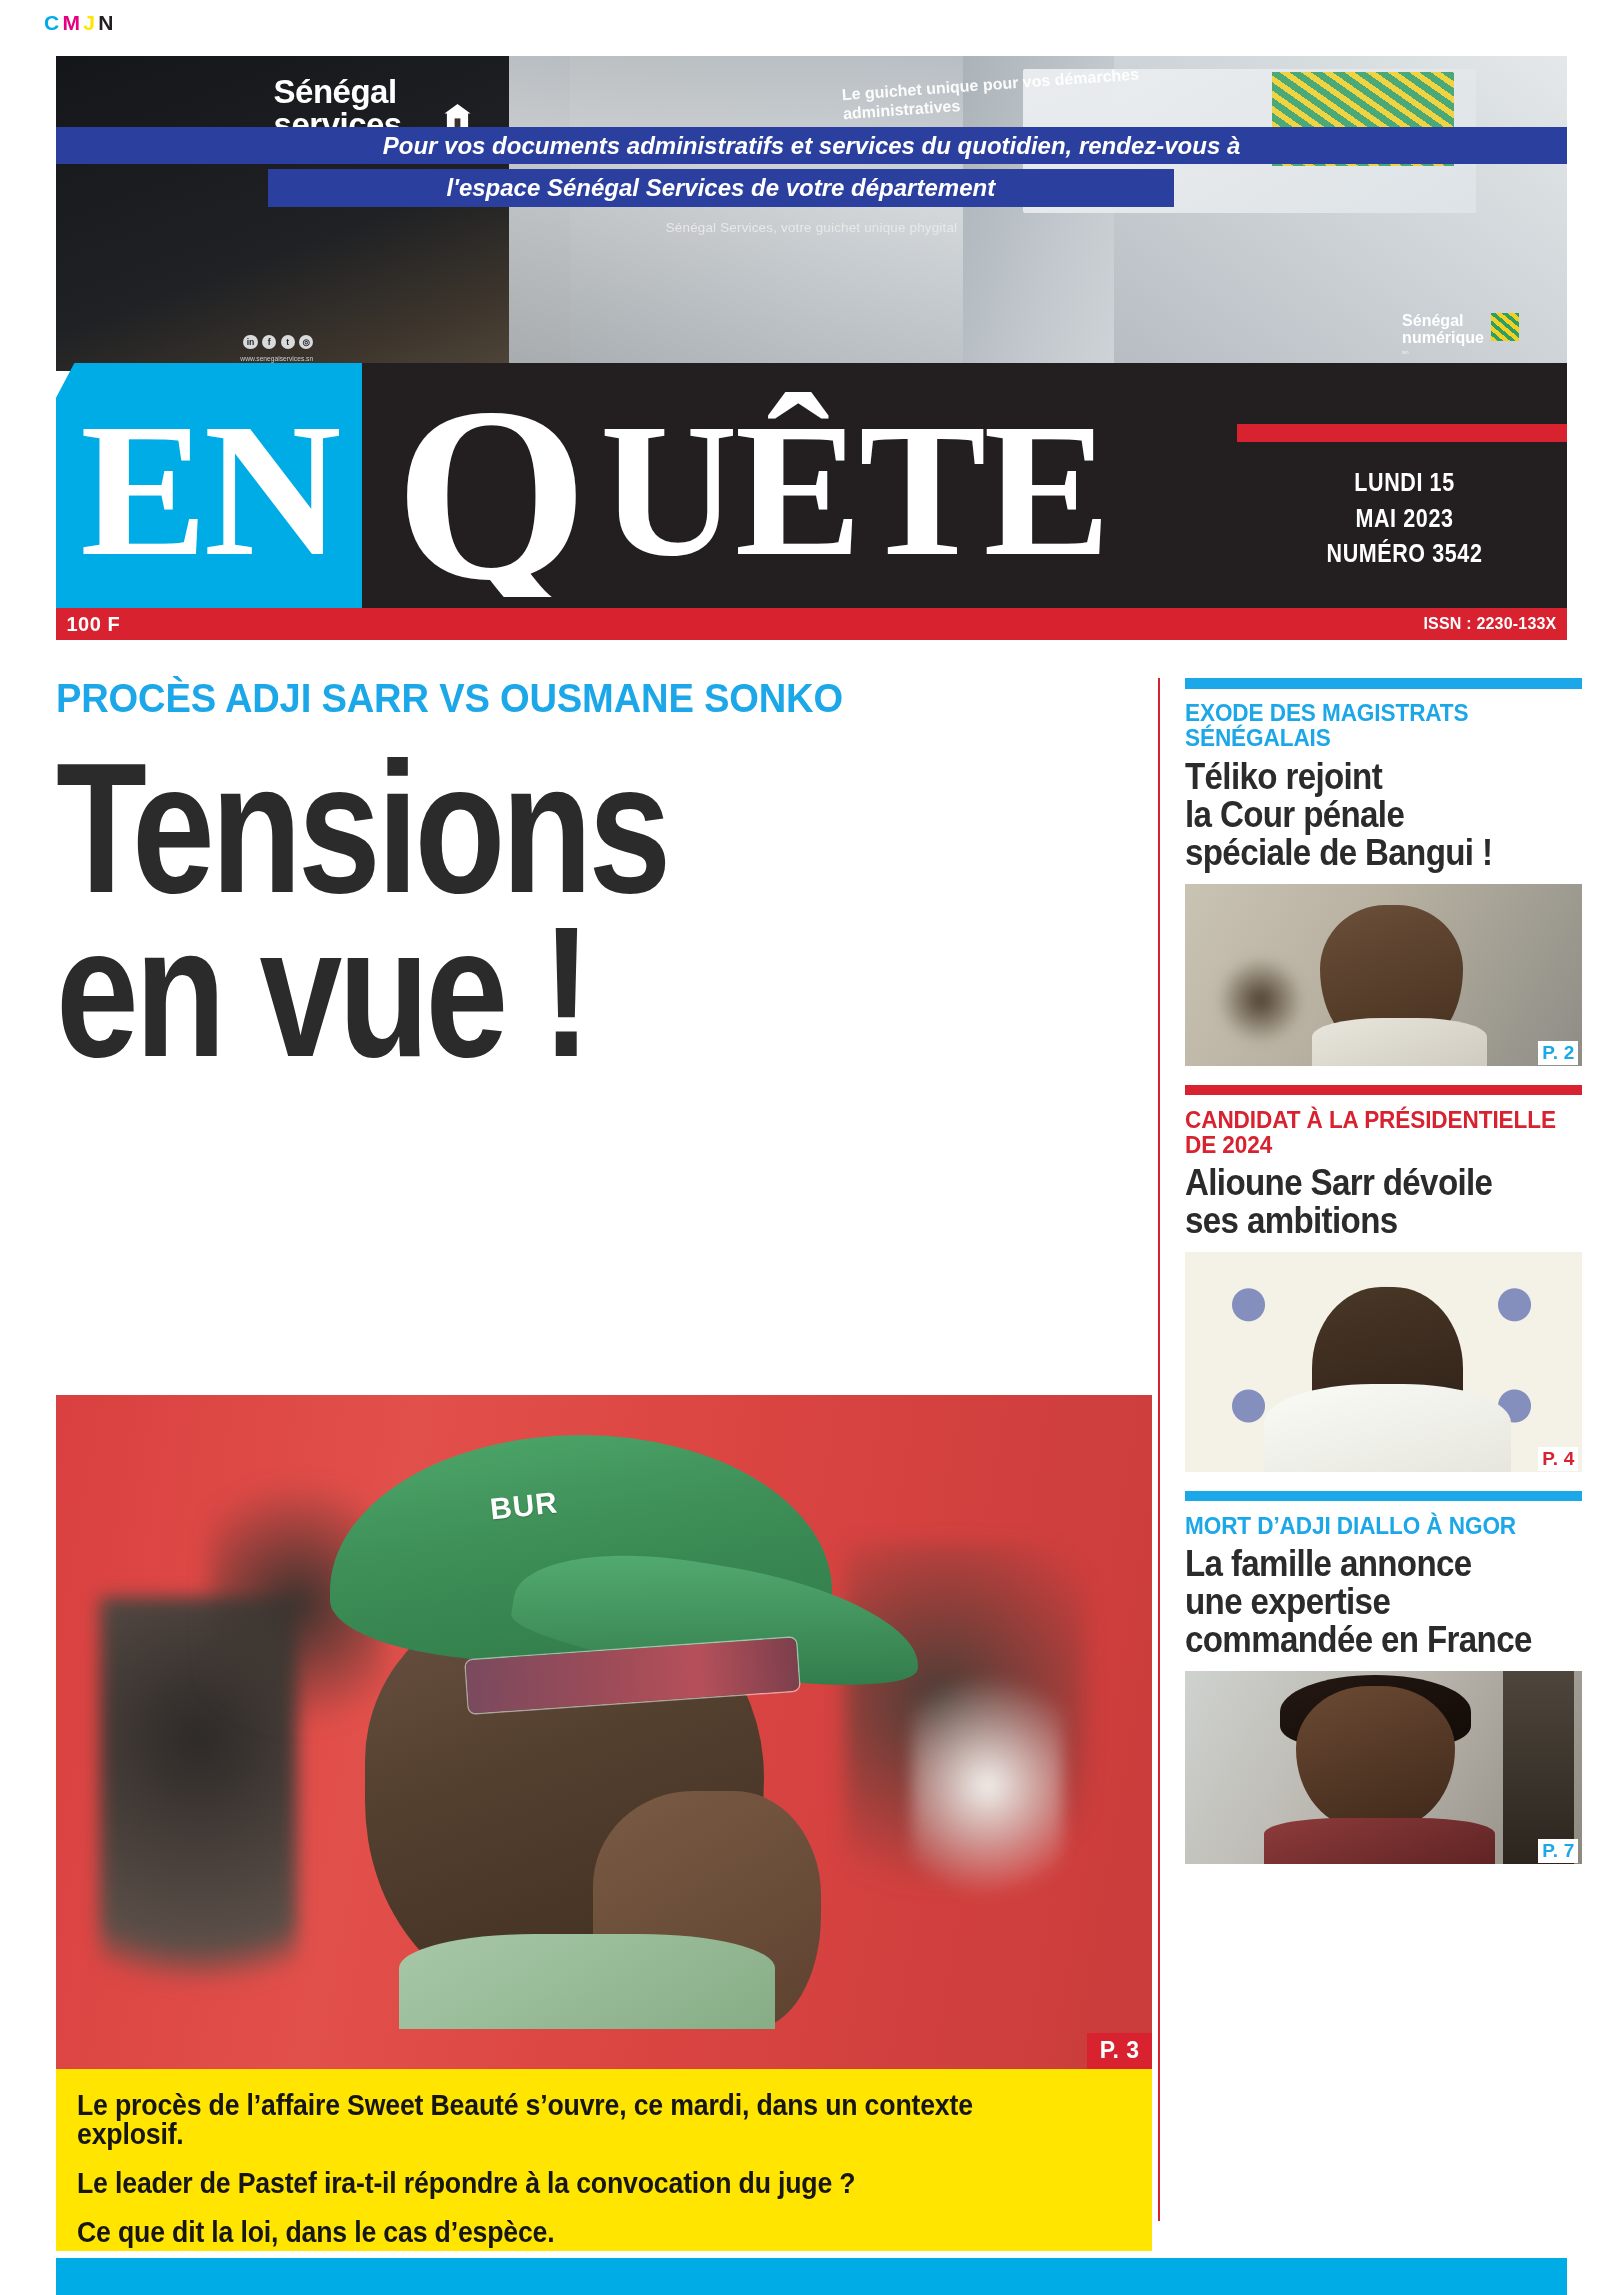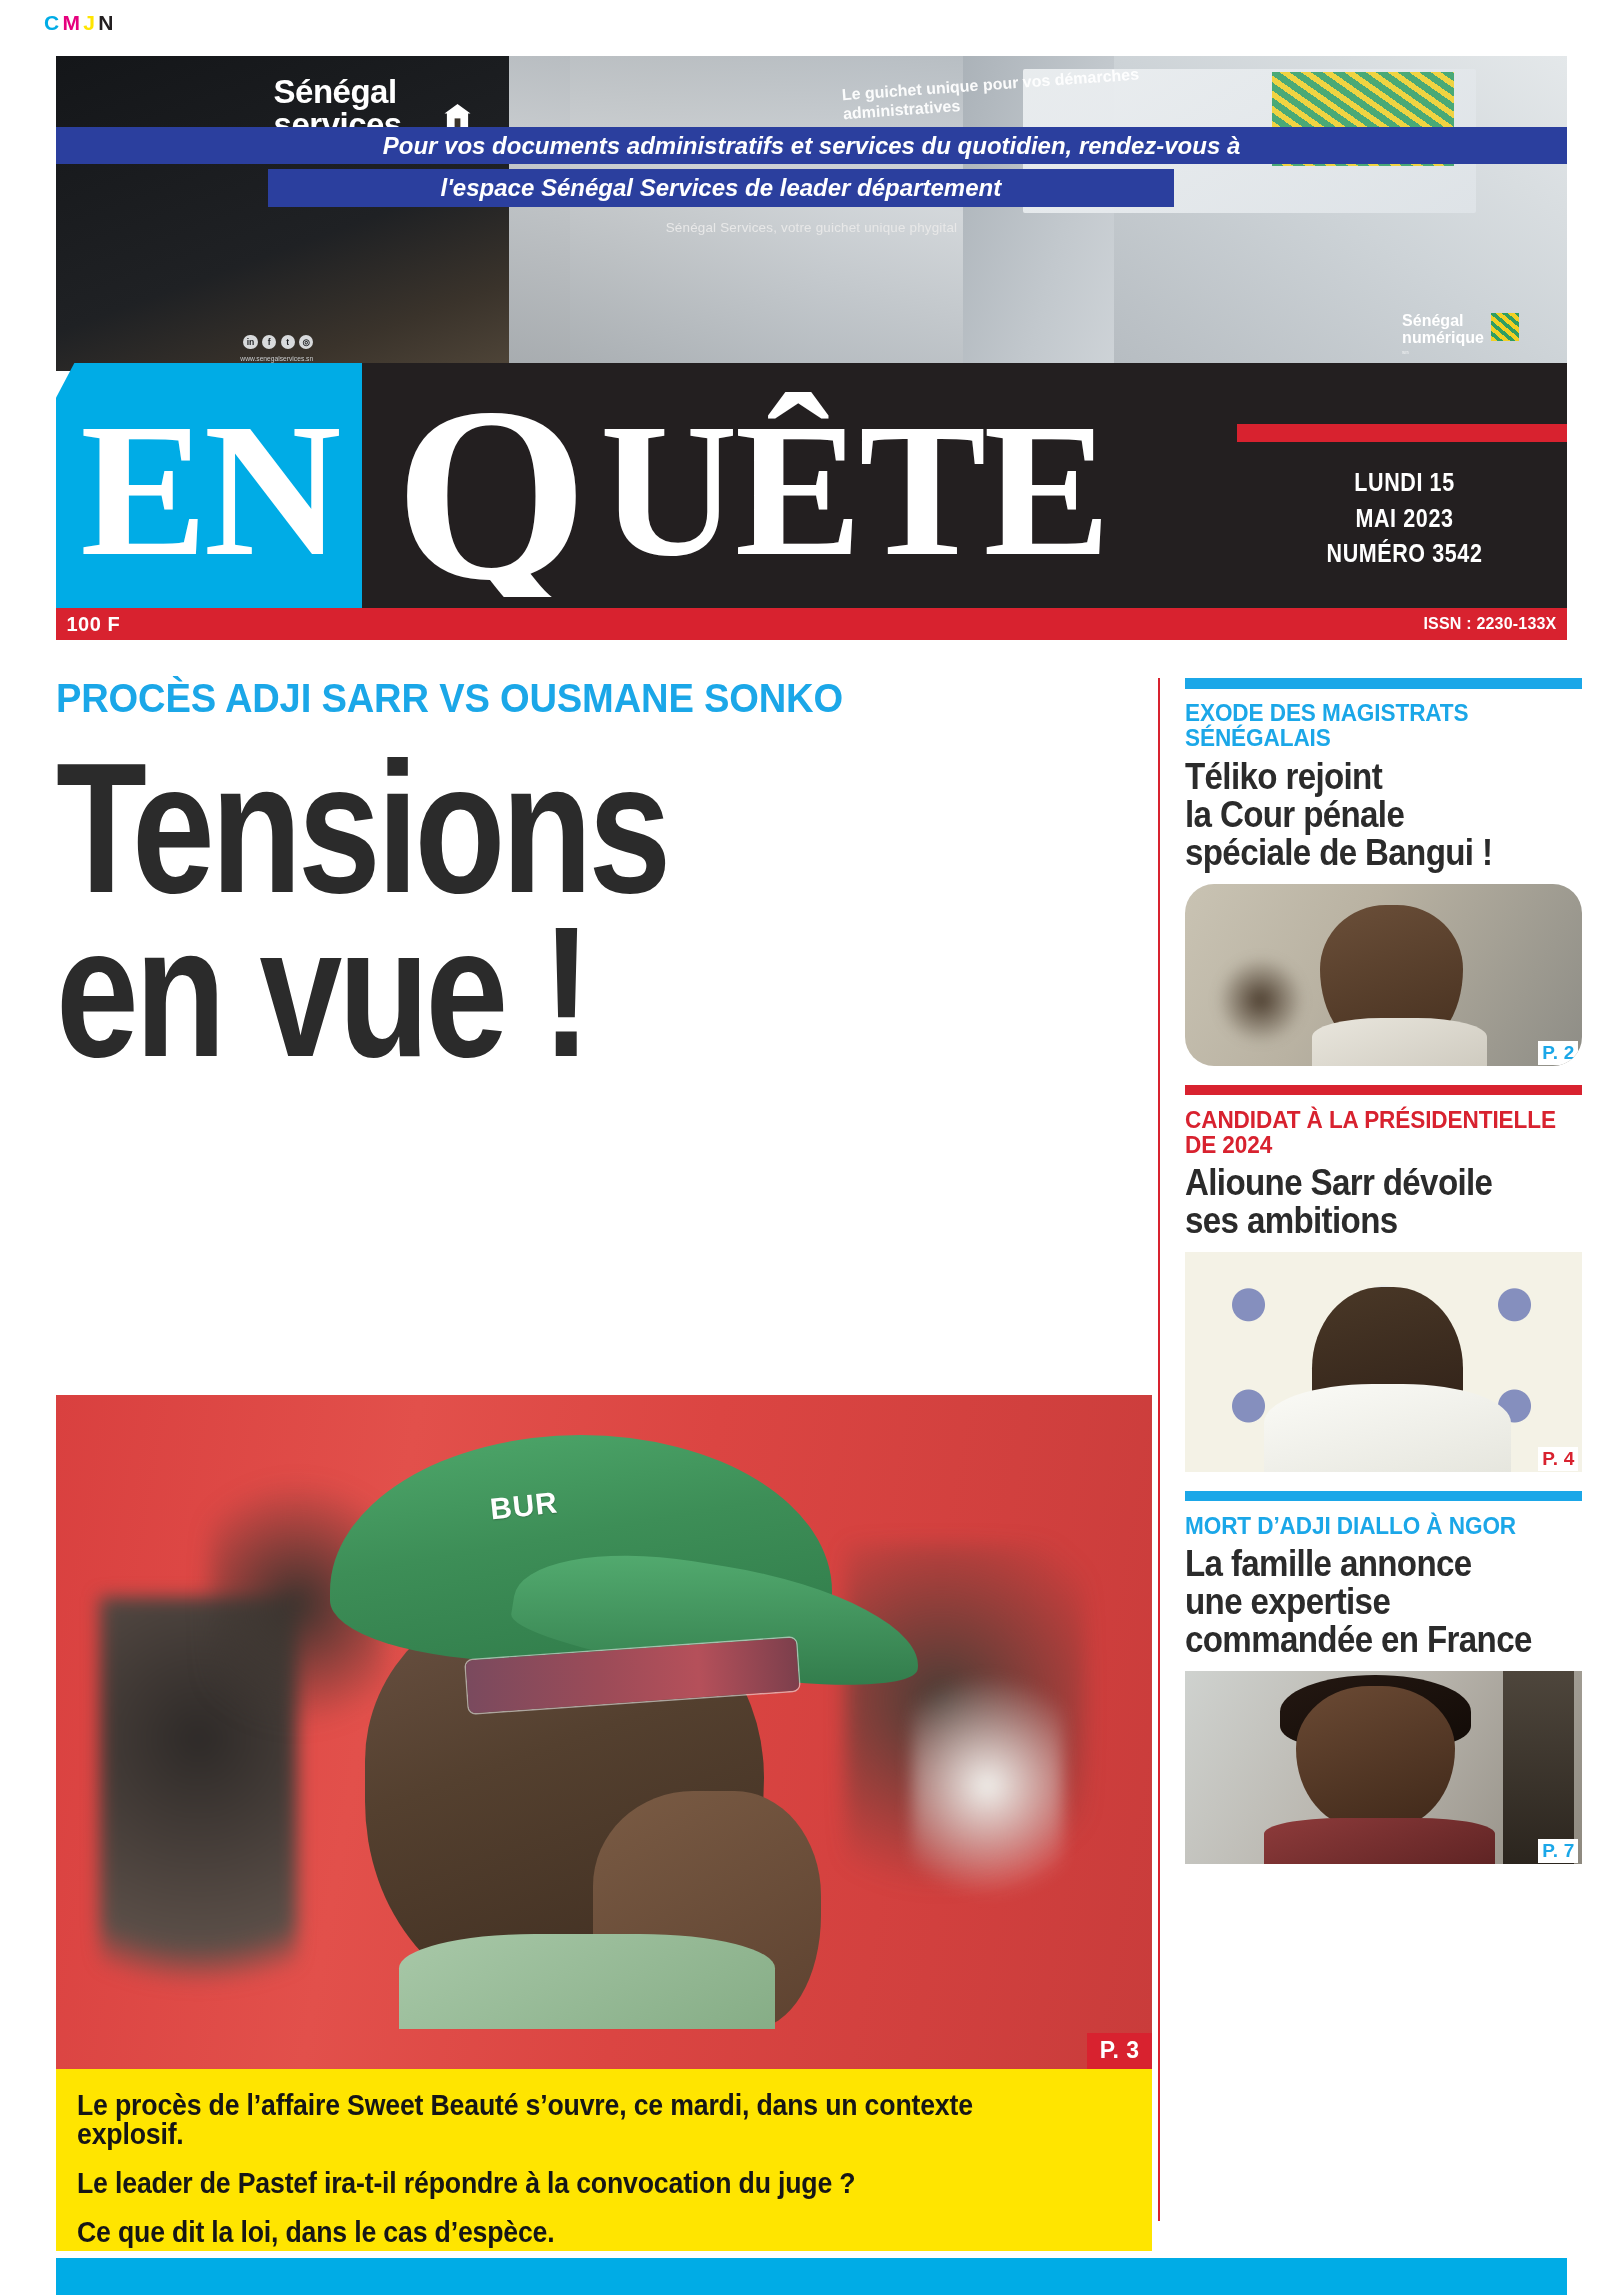--- a/index.html
+++ b/index.html
@@ -148,21 +148,21 @@
   .r-kicker.red  { color:#d8222f; }
   .r-title { font-size:36px; font-weight:bold; color:#2b2b2b; line-height:1.06;
      letter-spacing:-0.7px; transform:scaleX(.92); transform-origin:left; margin-bottom:11.5px; }
 
   .r-photo { position:relative; width:397px; overflow:hidden; }
   .r-photo .pbadge { position:absolute; right:3.8px; bottom:1px; font-size:19px;
      font-weight:bold; letter-spacing:0.2px; background:#fff; padding:1px 3.8px; }
   .pbadge.cyan { color:#1ba7e8; }
   .pbadge.red  { color:#d8222f;text-align:center; }
 
-  .ph1 { height:182px; background:linear-gradient(120deg,#c9c3b3 0%,#b9b2a2 40%,#8e8d86 100%);border-radius:29px; }
+  .ph1 { height:182px; background:linear-gradient(120deg,#c9c3b3 0%,#b9b2a2 40%,#8e8d86 100%); }
   .ph1 .f { position:absolute; left:34%; top:12%; width:36%; height:80%;
      background:linear-gradient(160deg,#6b4f39,#46301f); border-radius:46% 46% 40% 40%/44% 44% 56% 56%;}
   .ph1 .b { position:absolute; left:32%; bottom:0; width:44%; height:26%;
      background:linear-gradient(160deg,#e9e6dd,#cfcbc0); border-radius:40% 40% 0 0;}
   .ph1 .g { position:absolute; left:8%; top:40%; width:22%; height:48%;
      background:radial-gradient(circle,#4a3b2c 0%,rgba(74,59,44,0) 70%); filter:blur(5.7px);}
 
   .ph2 { height:220px; background:#f4f2e6; }
   .ph2 .grid { position:absolute; inset:0;
      background-image:radial-gradient(circle at 16% 24%, #2b3f9e 0 16px, rgba(0,0,0,0) 17px),
@@ -211,21 +211,21 @@
     <div class="l3">L'administration de proximité</div>
   </div>
   <svg class="ad-house" viewBox="0 0 60 56">
     <path d="M30 4 L57 24 L52 24 L52 52 L8 52 L8 24 L3 24 Z" fill="#ffffff"></path>
     <rect x="24" y="34" width="12" height="18" fill="#3a332b"></rect>
   </svg>
 
   <div class="ad-tagline">Le guichet unique pour vos démarches administratives</div>
 
   <div class="ad-band ad-band1">Pour vos documents administratifs et services du quotidien, rendez-vous à</div>
-  <div class="ad-band ad-band2">l'espace Sénégal Services de leader département</div>
+  <div class="ad-band ad-band2">l'espace Sénégal Services de votre département</div>
   <div class="ad-sub">Sénégal Services, votre guichet  unique phygital</div>
 
   <div class="ad-social">
     <i>in</i>
     <i>f</i>
     <i>t</i>
     <i>◎</i>
   </div>
   <div class="ad-web">www.senegalservices.sn</div>
 

